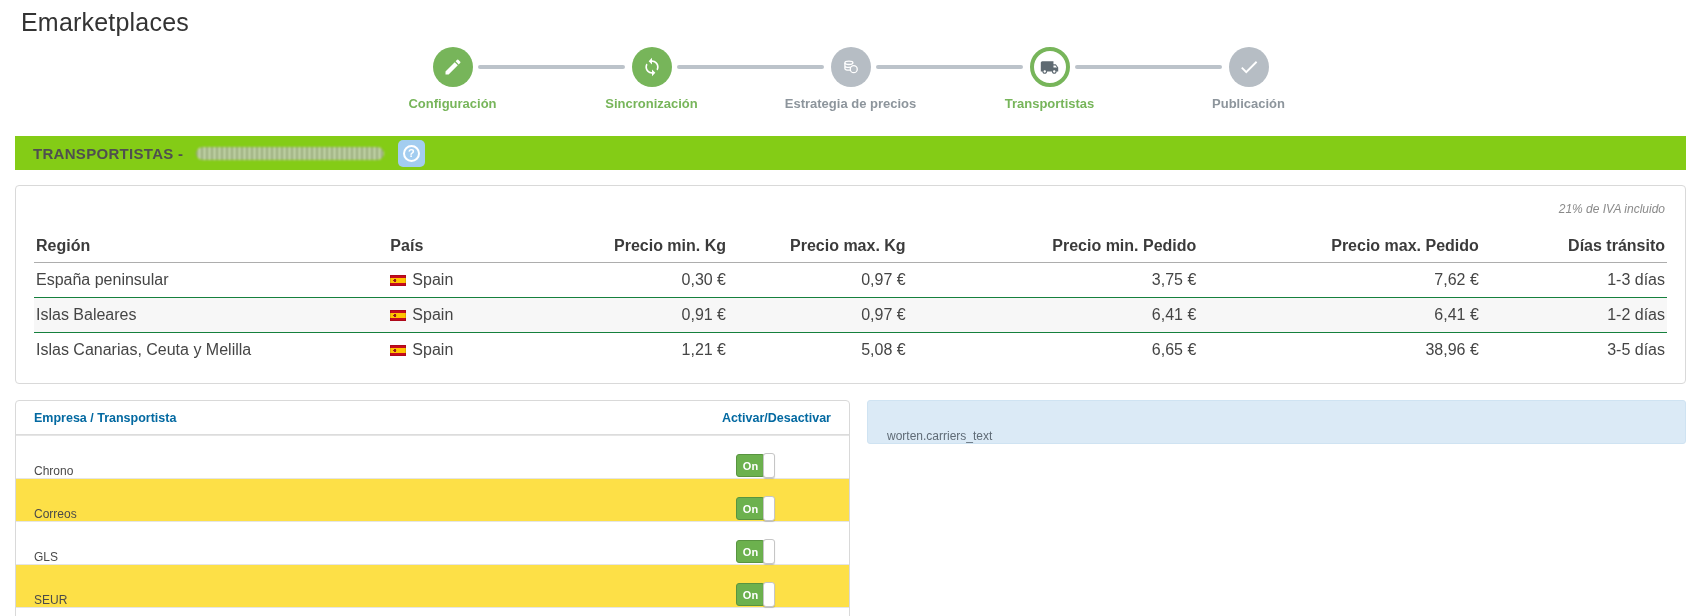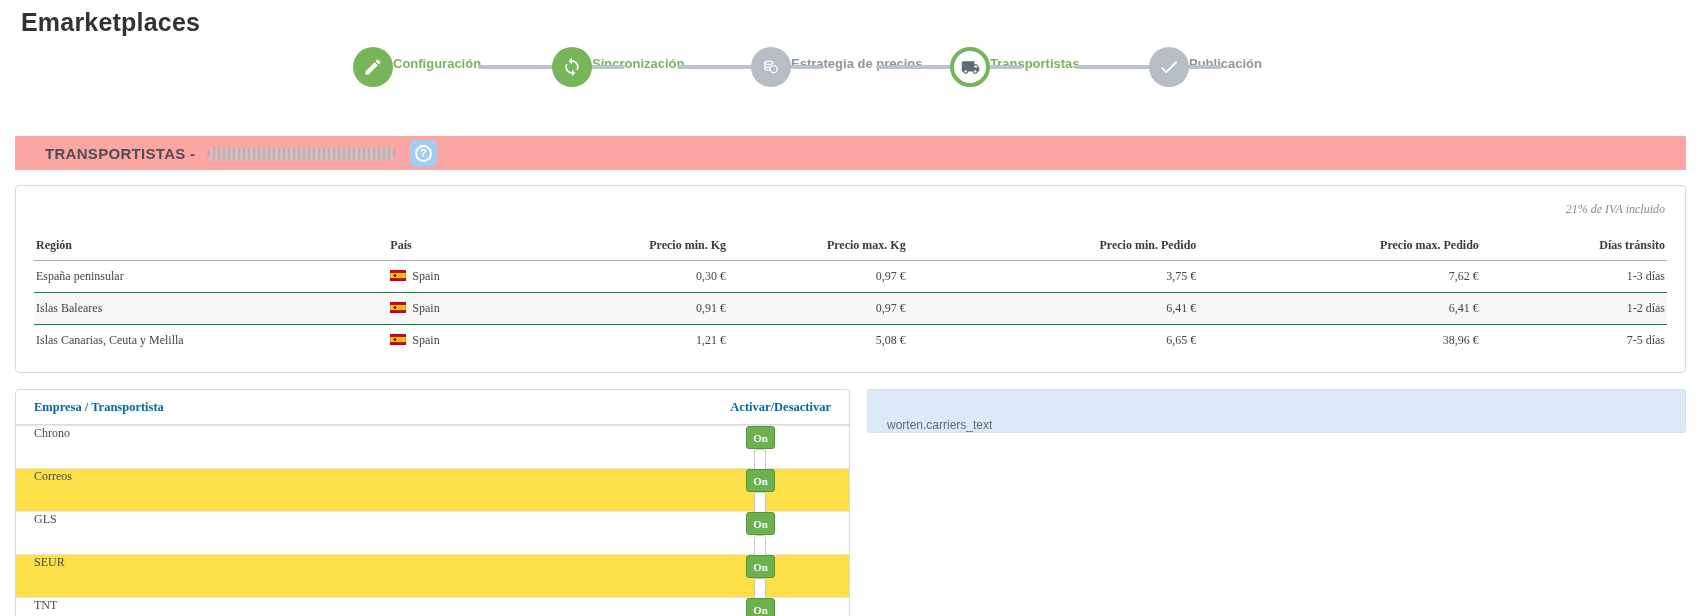--- a/index.html
+++ b/index.html
@@ -1,78 +1,78 @@
 <!DOCTYPE html>
 <html><head>
 <meta charset="utf-8">
 <style>
   * { box-sizing: border-box; margin: 0; padding: 0; }
   html,body { width:1701px; height:616px; background:#fff; overflow:hidden;
     font-family:"Liberation Sans", sans-serif; color:#444; }
 
-  .page-title { font-size:25px; font-weight:700; color:#333; padding:8px 1px 0 21px; letter-spacing:.2px; }
+  .page-title { font-size:25px; font-weight:400; color:#333; padding:8px 1px 0 21px; letter-spacing:.2px; }
 
   
   .stepper { position:relative; width:995px; margin:10px auto 0; height:72px; }
   .steps { display:flex; }
-  .step { width:199px; display:flex; flex-direction:row; cursor:pointer; }
+  .step { width:199px; display:flex; flex-direction:column; align-items:center; cursor:pointer; }
   .step-circle { width:40px; height:40px; border-radius:50%; display:flex; align-items:center; justify-content:center; z-index:2; }
   .step-circle.done   { background:#77b55a; }
   .step-circle.active { background:#fff; border:4px solid #77b55a; }
   .step-circle.pending{ background:#b6bdc4; }
   .step-circle svg { display:block; }
   .step-label { margin-top:9px; font-size:13px; font-weight:bold; }
   .step-label.green { color:#77b55a; }
   .step-label.gray  { color:#8d959c; }
   .connector { position:absolute; top:18px; height:4px; width:147px; background:#bcc3ca; border-radius:2px; z-index:1; }
   .c1{left:125px;} .c2{left:324px;} .c3{left:523px;} .c4{left:722px;}
 
   
-  .section-bar { margin:17px 15px 0; height:34px; background:#fca5a5; display:flex; align-items:center; padding-left:30px; }
+  .section-bar { margin:17px 15px 0; height:34px; background:#84cc16; display:flex; align-items:center; padding-left:18px; }
   .section-title { font-size:15px; font-weight:bold; color:#4f4f4f; letter-spacing:.3px; white-space:pre; }
   .redacted { width:188px; height:13px; margin-left:8px; border-radius:7px;
     background:repeating-linear-gradient(90deg,#9a9a9a 0 2px,#d6d6d6 2px 5px);
     filter:blur(1.2px); opacity:.75; }
   .help-btn { width:27px; height:27px; margin-left:14px; background:#a3cdf0; border:none; border-radius:5px;
     display:flex; align-items:center; justify-content:center; cursor:pointer; }
   .help-q { width:17px; height:17px; border:2px solid #fff; border-radius:50%; color:#fff;
     font-size:11px; font-weight:bold; display:flex; align-items:center; justify-content:center; line-height:1; }
 
   
-  .panel { background:#fff; border:1px solid #d9d9d9; border-radius:4px;font-family:Liberation Serif, serif; }
+  .panel { background:#fff; border:1px solid #d9d9d9; border-radius:4px; }
   .rates-panel { margin:15px 15px 0; padding:8px 18px 16px; }
   .vat-note { text-align:right; font-style:italic; color:#8a8a8a; font-size:12px; padding:8px 2px 14px; }
 
-  table { width:100%; border-collapse:collapse; font-size:12px; color:#454545; table-layout:fixed; }
+  table { width:100%; border-collapse:collapse; font-size:16px; color:#454545; table-layout:fixed; }
   th { font-weight:bold; color:#3b3b3b; padding:7px 2px; border-bottom:1px solid #adadad; text-align:left; }
   td { padding:8px 2px; }
   tbody tr { border-top:1px solid #15803d; }
   tbody tr:first-child { border-top:none; }
   tbody tr:nth-child(2) { background:#f7f7f7; }
   th.num, td.num { text-align:right; }
   col.c-region{width:21.7%;} col.c-country{width:10.2%;} col.c-minkg{width:10.6%;}
   col.c-maxkg{width:11%;} col.c-minped{width:17.8%;} col.c-maxped{width:17.3%;} col.c-dias{width:11.4%;}
 
   .flag { display:inline-block; width:16px; height:11px; margin-right:6px; vertical-align:-1px;
     border:1px solid rgba(0,0,0,.12);
     background:
       radial-gradient(circle at 28% 50%, #9a1b1b 0 1.5px, rgba(0,0,0,0) 1.6px),
       linear-gradient(180deg,#c60b1e 0 25%,#ffc400 25% 75%,#c60b1e 75%); }
 
   
   .bottom { display:flex; align-items:flex-start; gap:17px; margin:16px 15px 0; }
   .carriers-panel { width:835px; padding:0; }
   .carriers-head { display:flex; justify-content:space-between; align-items:center;
     padding:10px 18px 9px; border-bottom:1px solid #dcdcdc; font-size:12.5px; font-weight:bold; color:#0369a1; }
-  .carrier-row { height:43px; display:flex; align-items:flex-start; justify-content:space-between;
+  .carrier-row { height:43px; display:flex; align-items:flex-end; justify-content:space-between;
     padding:0 18px; font-size:12px; color:#4a4a4a; border-top:1px solid #e5e5e5; }
   .carrier-row:first-of-type { border-top:none; }
   .carrier-row.alt { background:#fde047; }
 
-  .switch { display:flex; align-items:center; margin-right:56px; cursor:pointer;flex-direction:column; }
+  .switch { display:flex; align-items:center; margin-right:56px; cursor:pointer; }
   .switch .on { width:29px; height:23px; background:#6cb14e; border:1px solid #589440; border-radius:3px;
     color:#fff; font-size:11px; font-weight:bold; display:flex; align-items:center; justify-content:center; }
   .switch .knob { width:12px; height:25px; background:#fff; border:1px solid #c6c6c6; border-radius:3px;
     margin-left:-2px; box-shadow:0 1px 1px rgba(0,0,0,.18); }
 
   .info-box { flex:1; height:44px; background:#dbeaf6; border:1px solid #cfe3f2; border-radius:3px;
     display:flex; align-items:flex-end; padding:0 19px; font-size:12px; color:#5f6b76; }
 </style>
 </head>
 <body>
@@ -190,21 +190,21 @@
         <td class="num">6,41 €</td>
         <td class="num">1-2 días</td>
       </tr>
       <tr>
         <td>Islas Canarias, Ceuta y Melilla</td>
         <td><span class="flag"></span><span>Spain</span></td>
         <td class="num">1,21 €</td>
         <td class="num">5,08 €</td>
         <td class="num">6,65 €</td>
         <td class="num">38,96 €</td>
-        <td class="num">7-5 días</td>
+        <td class="num">3-5 días</td>
       </tr>
     </tbody>
   </table>
 </div>
 
 <div class="bottom">
   <div class="panel carriers-panel">
     <div class="carriers-head">
       <span>Empresa / Transportista</span>
       <span>Activar/Desactivar</span>

